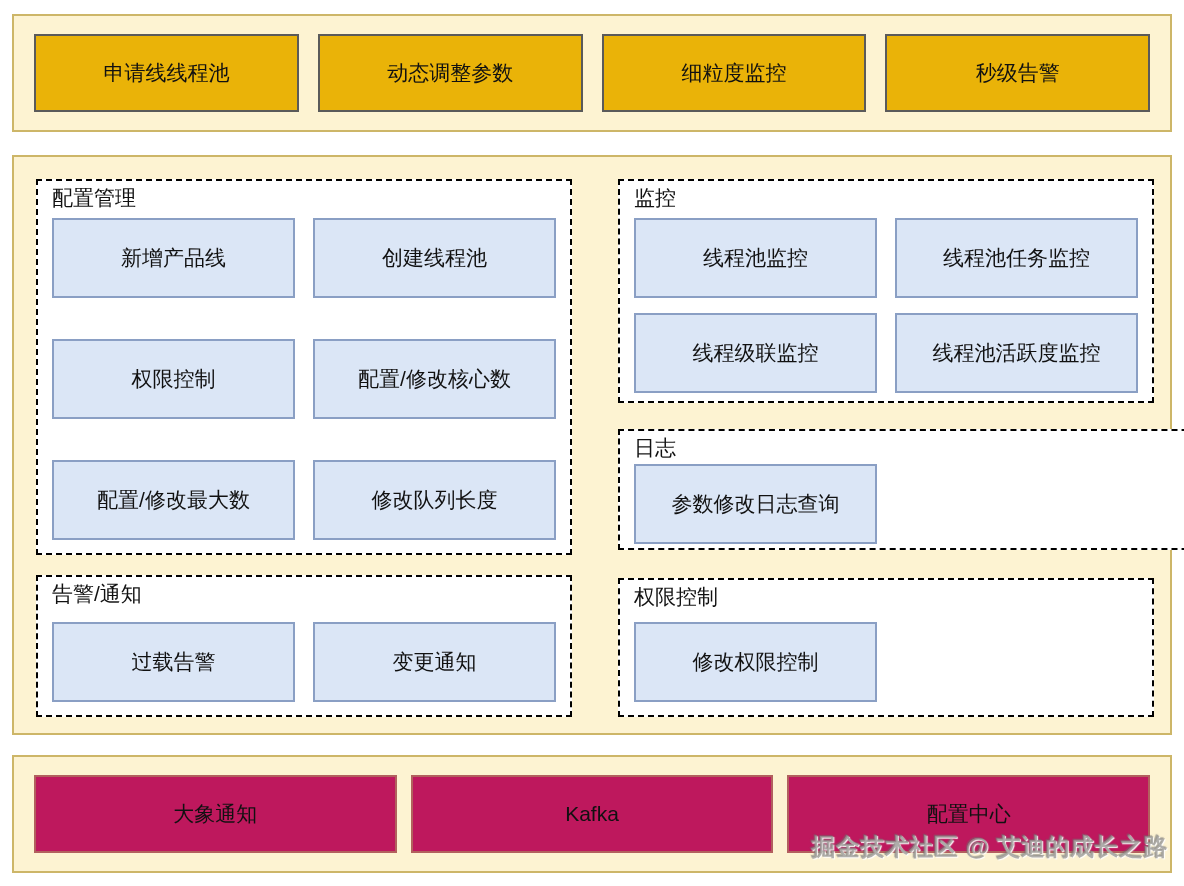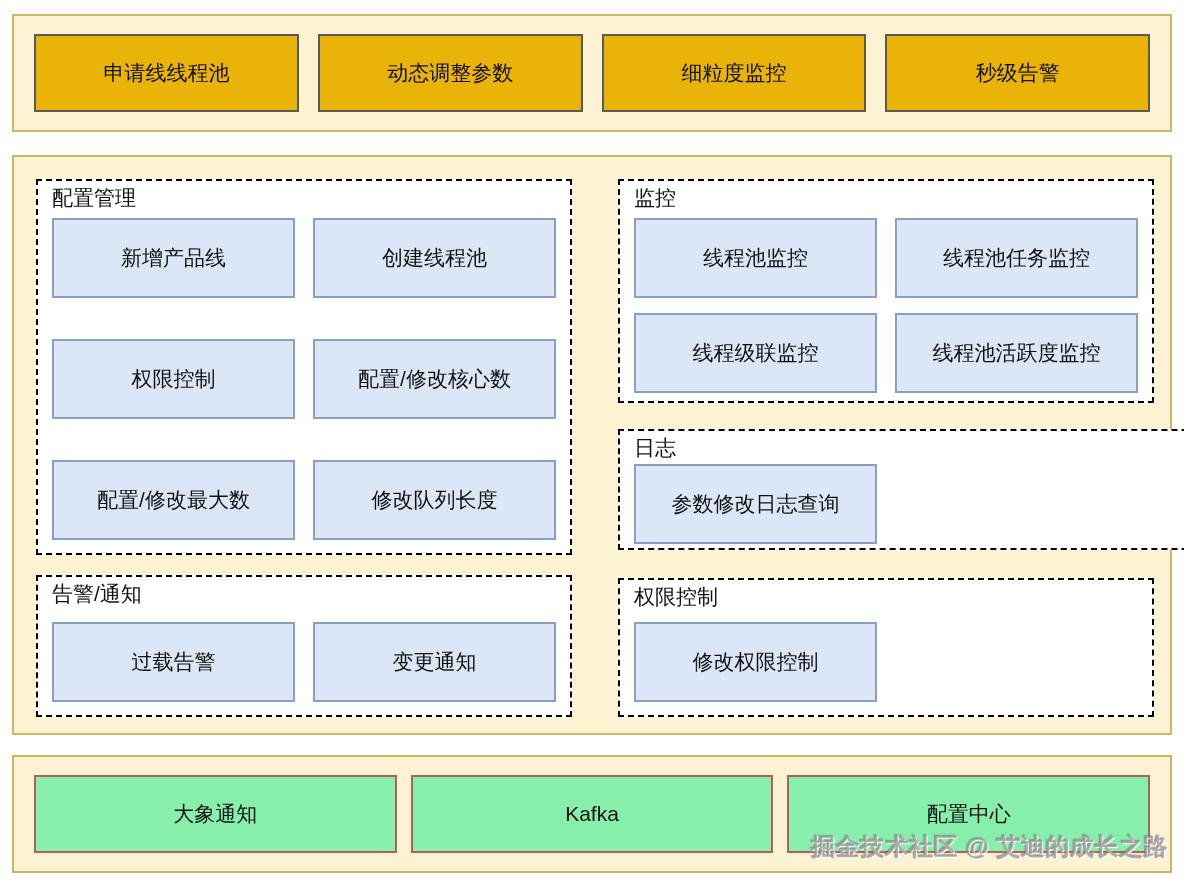--- a/index.html
+++ b/index.html
@@ -35,21 +35,21 @@
 
   .white-box, .pink-box {
     flex: 1;
     display: flex;
     align-items: center;
     justify-content: center;
     font-size: 21px;
     box-sizing: border-box;
   }
   .white-box { background: #eab308; border: 2px solid #5a5a5a; }
-  .pink-box  { background: #86efac; border: 2px solid #b2605e; }
+  .pink-box  { background: #be185d; border: 2px solid #b2605e; }
 
   .dashed {
     position: absolute;
     background: #ffffff;
     border: 2px dashed #000000;
     box-sizing: border-box;
     padding: 4px 14px 0 14px;
   }
   .sec-config     { left: 22px;  top: 22px;  width: 536px; height: 376px; }
   .sec-monitor    { left: 604px; top: 22px;  width: 536px; height: 224px; }

